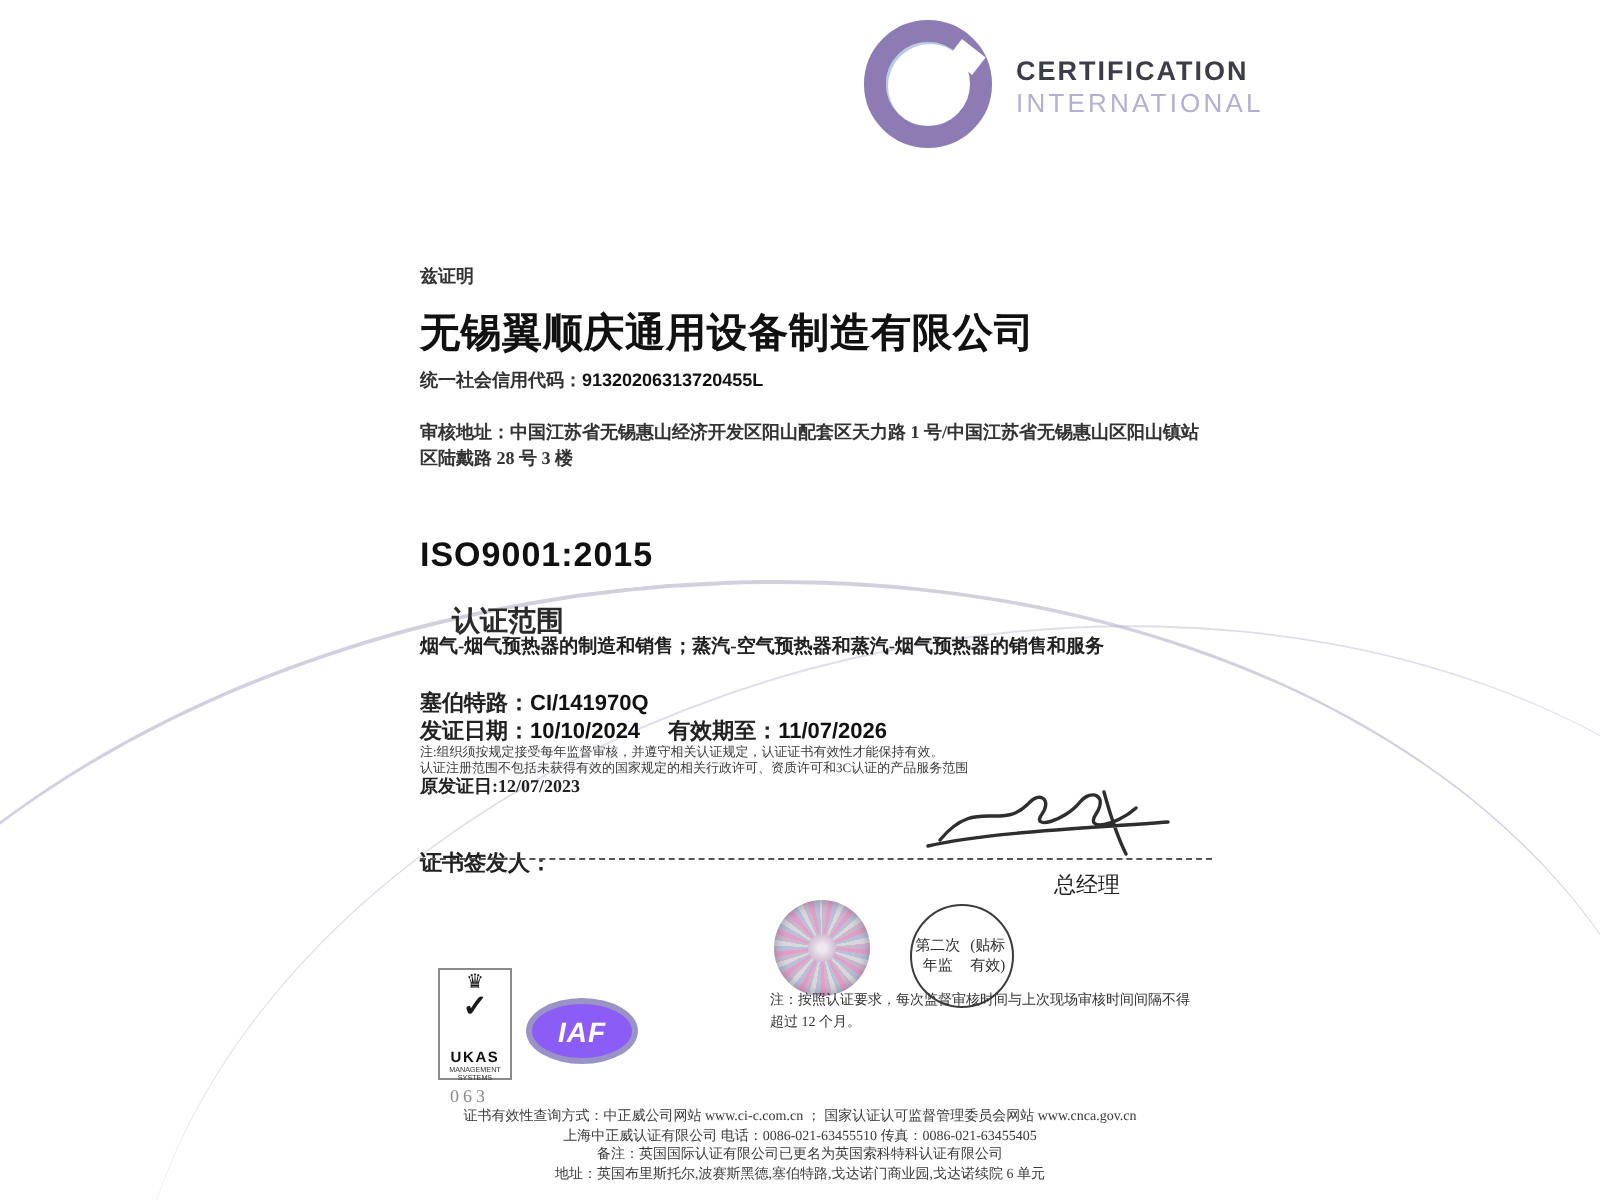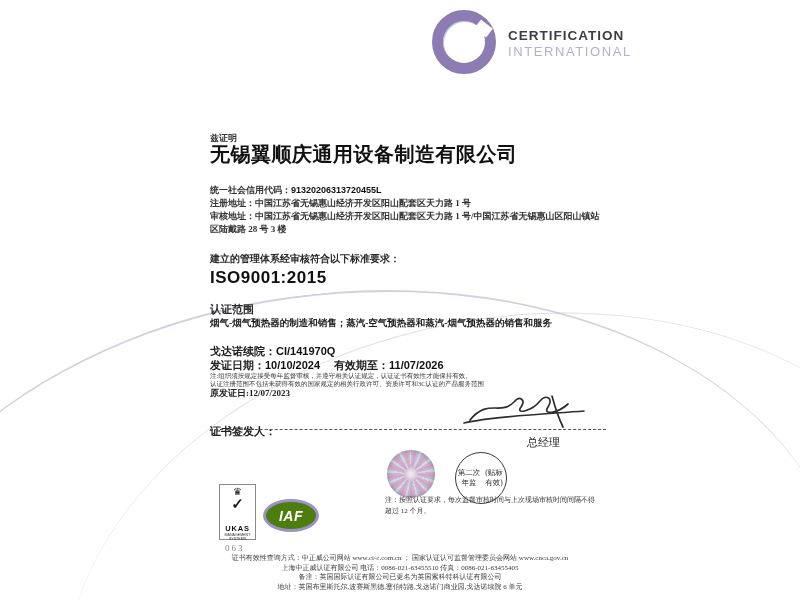--- a/index.html
+++ b/index.html
@@ -25,30 +25,30 @@
   .logo-ring:after { content:""; position:absolute; right:-6px; top:2px;
     width:15px; height:11px; background:#fff; transform:rotate(38deg); }
   .logo-line1 { left:508px; top:28px; font-family:"Liberation Sans",sans-serif;
     font-size:13.5px; font-weight:bold; letter-spacing:1px; color:#3d3d48; }
   .logo-line2 { left:508px; top:44px; font-family:"Liberation Sans",sans-serif;
     font-size:13px; letter-spacing:1.6px; color:#b5aed2; }
 
   .title { left:210px; top:86px; font-size:23px; font-weight:bold; color:#0f0f0f; letter-spacing:1px; }
   .certify { left:210px; top:132px; font-size:9px; font-weight:bold; color:#333; }
 
-  .company { left:210px; top:141px; font-size:20px; font-weight:bold; color:#111; letter-spacing:0.5px; }
+  .company { left:210px; top:153px; font-size:20px; font-weight:bold; color:#111; letter-spacing:0.5px; }
   .credit  { left:210px; top:184px; font-size:9px; font-weight:bold; color:#333; }
   .regaddr { left:210px; top:197px; font-size:9px; font-weight:bold; color:#333; width:400px; }
   .auditaddr { left:210px; top:210px; font-size:9px; font-weight:bold; color:#333; width:392px; line-height:1.45; }
 
   .stdstmt { left:210px; top:252px; font-size:10px; font-weight:bold; color:#2a2a2a; }
   .stdcode { left:210px; top:268px; font-family:"Liberation Sans",sans-serif;
     font-size:17px; font-weight:bold; color:#101010; letter-spacing:0.5px; }
 
-  .scopelabel { left:210px; top:302px; font-size:11px; font-weight:bold; color:#2a2a2a; }
+  .scopelabel { left:226px; top:302px; font-size:14px; font-weight:bold; color:#2a2a2a; }
   .scopetext  { left:210px; top:317px; font-size:9.5px; font-weight:bold; color:#222; width:400px; }
 
   .certrow { left:210px; top:344px; font-size:11px; font-weight:bold; color:#222; }
   .daterow { left:210px; top:358px; font-size:11px; font-weight:bold; color:#222; }
   .mono-val { font-family:"Liberation Sans",sans-serif; font-weight:bold; color:#111; }
   .gap { display:inline-block; width:14px; }
   .note1 { left:210px; top:372px; font-size:6.5px; color:#3a3a3a; }
   .note2 { left:210px; top:380px; font-size:6.5px; color:#3a3a3a; }
   .origdate { left:210px; top:387px; font-size:9px; font-weight:bold; color:#222; }
 
@@ -73,21 +73,21 @@
   .ukas { left:219px; top:484px; width:37px; height:56px; border:1px solid #8a8a8a;
     text-align:center; padding-top:1px; background:#fff; }
   .ukas .crown { font-size:10px; line-height:11px; color:#1a1a1a; }
   .ukas .check { font-size:15px; line-height:14px; font-weight:bold; color:#1a1a1a; }
   .ukas .name { font-family:"Liberation Sans",sans-serif; font-size:7.5px; font-weight:bold;
     letter-spacing:0.8px; color:#111; margin-top:13px; }
   .ukas .sub { font-family:"Liberation Sans",sans-serif; font-size:3.6px; color:#333; line-height:1.25; }
   .ukas-num { left:225px; top:543px; font-family:Liberation Serif, serif;
     font-size:9px; letter-spacing:2px; color:#8a8a8a; }
 
-  .iaf { left:263px; top:499px; width:56px; height:33px; background:#4d7c0f;
+  .iaf { left:263px; top:499px; width:56px; height:33px; background:#8b5cf6;
     border:3px solid #9a93c6; border-radius:50%; display:flex; align-items:center;
     justify-content:center; }
   .iaf span { font-family:"Liberation Sans",sans-serif; font-weight:bold; font-style:italic;
     font-size:14px; color:#ffffff; letter-spacing:0.5px; }
 
   .footer { left:165px; top:555px; width:470px; text-align:center;
     font-size:7px; color:#3a3a3a; line-height:1.0; }
   .footer div { margin-bottom:2.5px; }
 </style>
 </head>
@@ -101,35 +101,31 @@
   <div class="abs logo-ring"></div>
   <div class="abs logo-line1">CERTIFICATION</div>
   <div class="abs logo-line2">INTERNATIONAL</div>
 
   <div class="abs certify">兹证明</div>
 
   <div class="abs company">无锡翼顺庆通用设备制造有限公司</div>
   <div class="abs credit">
     <span>统一社会信用代码：</span><span class="mono-val">91320206313720455L</span>
   </div>
-  <div class="abs regaddr">
-    <span>注册地址：</span><span>中国江苏省无锡惠山经济开发区阳山配套区天力路 1 号</span>
-  </div>
   <div class="abs auditaddr">
     <span>审核地址：</span><span>中国江苏省无锡惠山经济开发区阳山配套区天力路 1 号/中国江苏省无锡惠山区阳山镇站区陆戴路 28 号 3 楼</span>
   </div>
 
-  <div class="abs stdstmt">建立的管理体系经审核符合以下标准要求：</div>
   <div class="abs stdcode">ISO9001:2015</div>
 
   <div class="abs scopelabel">认证范围</div>
   <div class="abs scopetext">烟气-烟气预热器的制造和销售；蒸汽-空气预热器和蒸汽-烟气预热器的销售和服务</div>
 
   <div class="abs certrow">
-    <span>戈达诺续院：</span><span class="mono-val">CI/141970Q</span>
+    <span>塞伯特路：</span><span class="mono-val">CI/141970Q</span>
   </div>
   <div class="abs daterow">
     <span>发证日期：</span><span class="mono-val">10/10/2024</span><span class="gap"></span><span>有效期至：</span><span class="mono-val">11/07/2026</span>
   </div>
   <div class="abs note1">注:组织须按规定接受每年监督审核，并遵守相关认证规定，认证证书有效性才能保持有效。</div>
   <div class="abs note2">认证注册范围不包括未获得有效的国家规定的相关行政许可、资质许可和3C认证的产品服务范围</div>
   <div class="abs origdate">原发证日:12/07/2023</div>
 
   <svg class="abs signature-svg" width="134" height="38" viewBox="0 0 134 38">
     <path d="M10 30 C 28 8, 40 26, 54 12 C 60 5, 66 10, 61 17 C 55 25, 72 21, 80 11 C 86 4, 94 8, 88 17 C 82 26, 98 23, 108 14 M 4 33 C 34 26, 86 24, 124 21 M 92 6 C 95 17, 98 27, 103 37" stroke="#2e2e2e" fill="none" stroke-width="1.7" stroke-linecap="round"></path>

